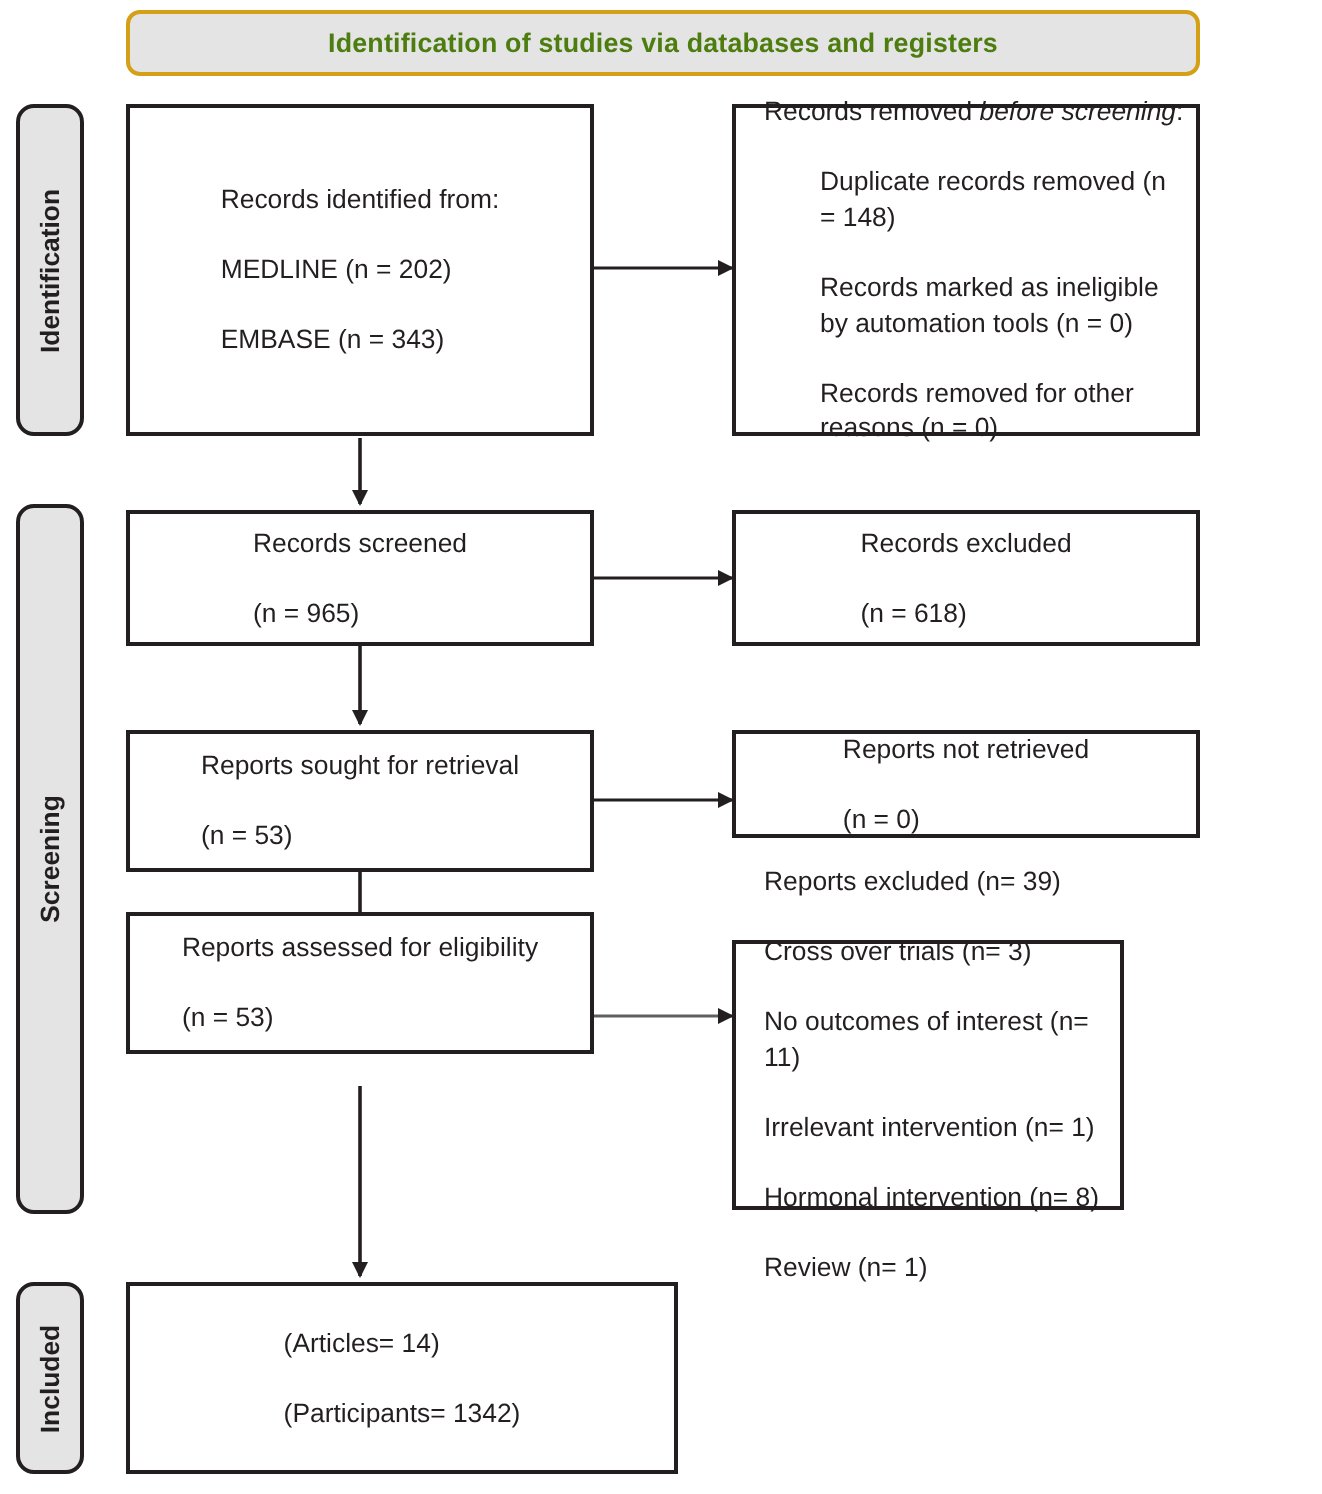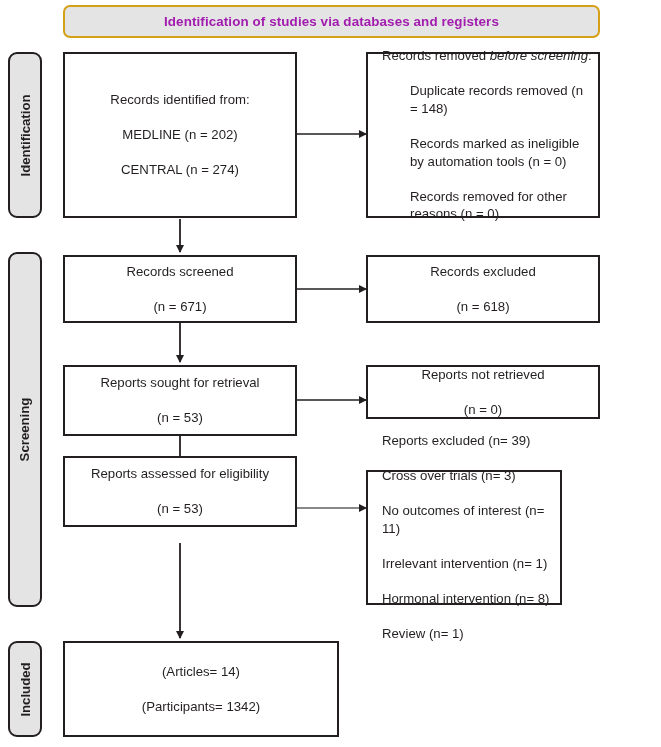--- a/index.html
+++ b/index.html
@@ -24,21 +24,20 @@
   .node {
     position: absolute;
     box-sizing: border-box;
     background: #ffffff;
     border: 2px solid #231f20;
     display: flex;
     align-items: center;
   }
   .node.center {
     justify-content: center;
-    text-align: center;
   }
   .node.left-align {
     justify-content: flex-end;
     text-align: left;
   }
   .node-text {
     font-size: 13.2px;
     line-height: 17.6px;
     white-space: pre-line;
     color: #231f20;
@@ -54,21 +53,21 @@
     border: 2px solid #d4a017;
     border-radius: 7px;
     display: flex;
     align-items: center;
     justify-content: center;
     text-align: center;
   }
   .header-text {
     font-size: 13.4px;
     font-weight: bold;
-    color: #a21caf;
+    color: #4d7c0f;
     letter-spacing: 0.1px;
   }
   .stage {
     position: absolute;
     box-sizing: border-box;
     background: #e4e4e4;
     border: 2px solid #231f20;
     border-radius: 9px;
     display: flex;
     align-items: center;
@@ -138,37 +137,37 @@
     <span class="stage-text">Screening</span>
   </div>
   <div class="stage" style="left:8px; top:641px; width:34px; height:96px;">
     <span class="stage-text">Included</span>
   </div>
 
   <div class="node center" style="left:63px; top:52px; width:234px; height:166px;">
     <div class="node-text">
       <div>Records identified from:</div>
       <div>MEDLINE (n = 202)</div>
-      <div>CENTRAL (n = 274)</div>
+      <div>EMBASE (n = 343)</div>
     </div>
   </div>
 
   <div class="node left-align" style="left:366px; top:52px; width:234px; height:166px;">
     <div class="node-text pad-left">
       <div><span>Records removed </span><span class="ital">before screening</span><span>:</span></div>
       <span class="indent">Duplicate records removed (n = 148)</span>
       <span class="indent">Records marked as ineligible by automation tools (n = 0)</span>
       <span class="indent">Records removed for other reasons (n = 0)</span>
     </div>
   </div>
 
   <div class="node center" style="left:63px; top:255px; width:234px; height:68px;">
     <div class="node-text">
       <div>Records screened</div>
-      <div>(n = 671)</div>
+      <div>(n = 965)</div>
     </div>
   </div>
 
   <div class="node center" style="left:366px; top:255px; width:234px; height:68px;">
     <div class="node-text">
       <div>Records excluded</div>
       <div>(n = 618)</div>
     </div>
   </div>
 

